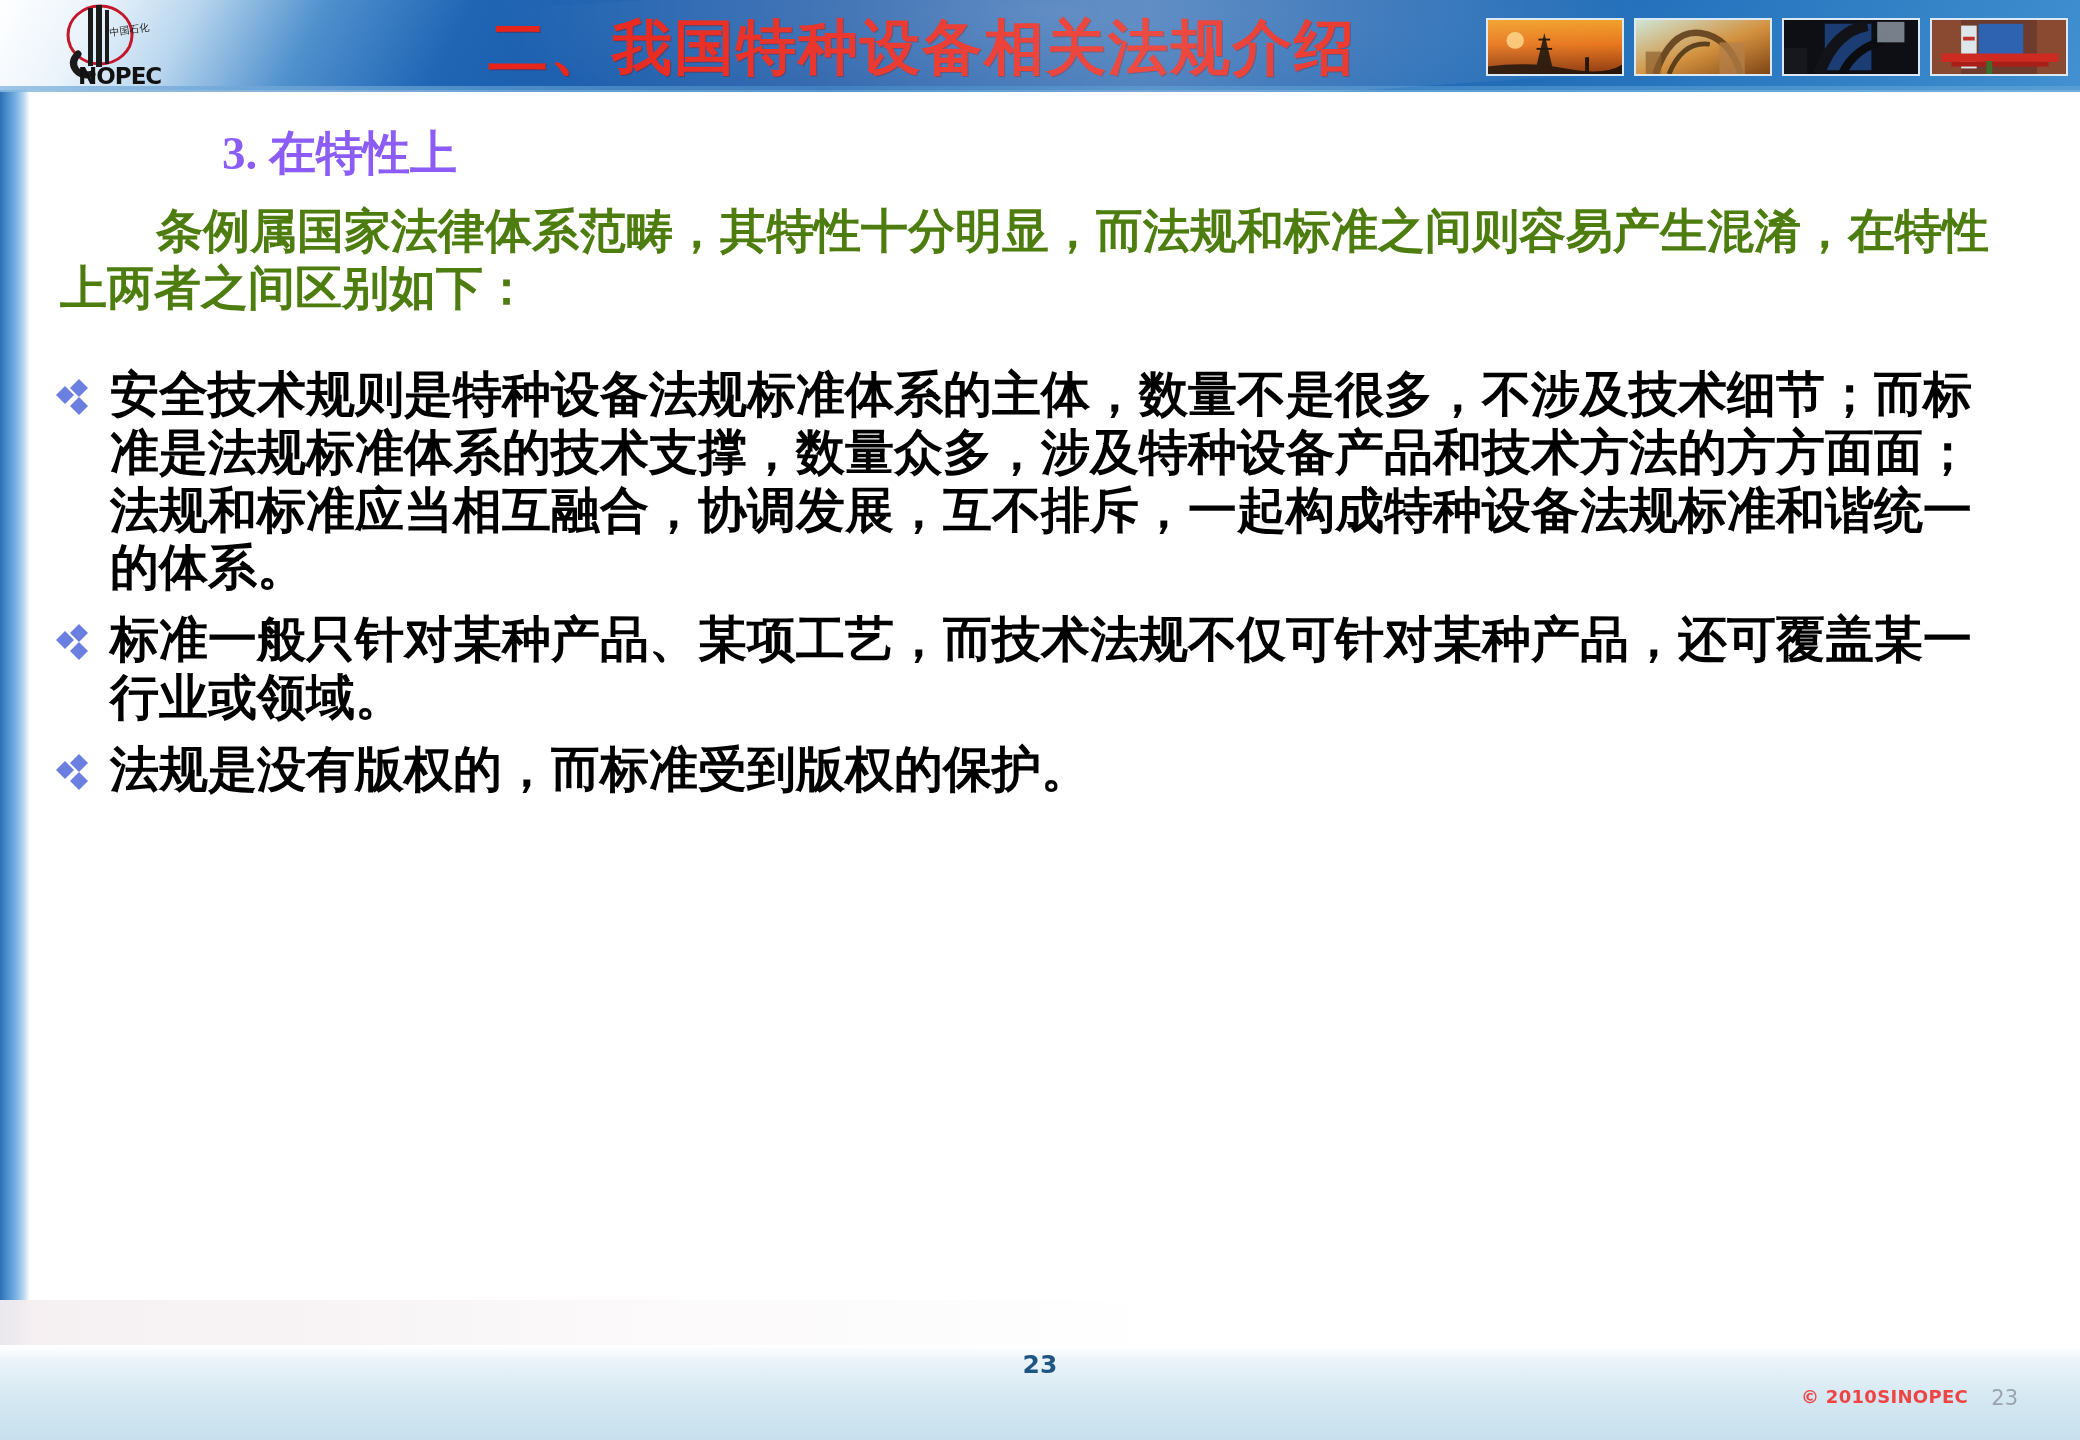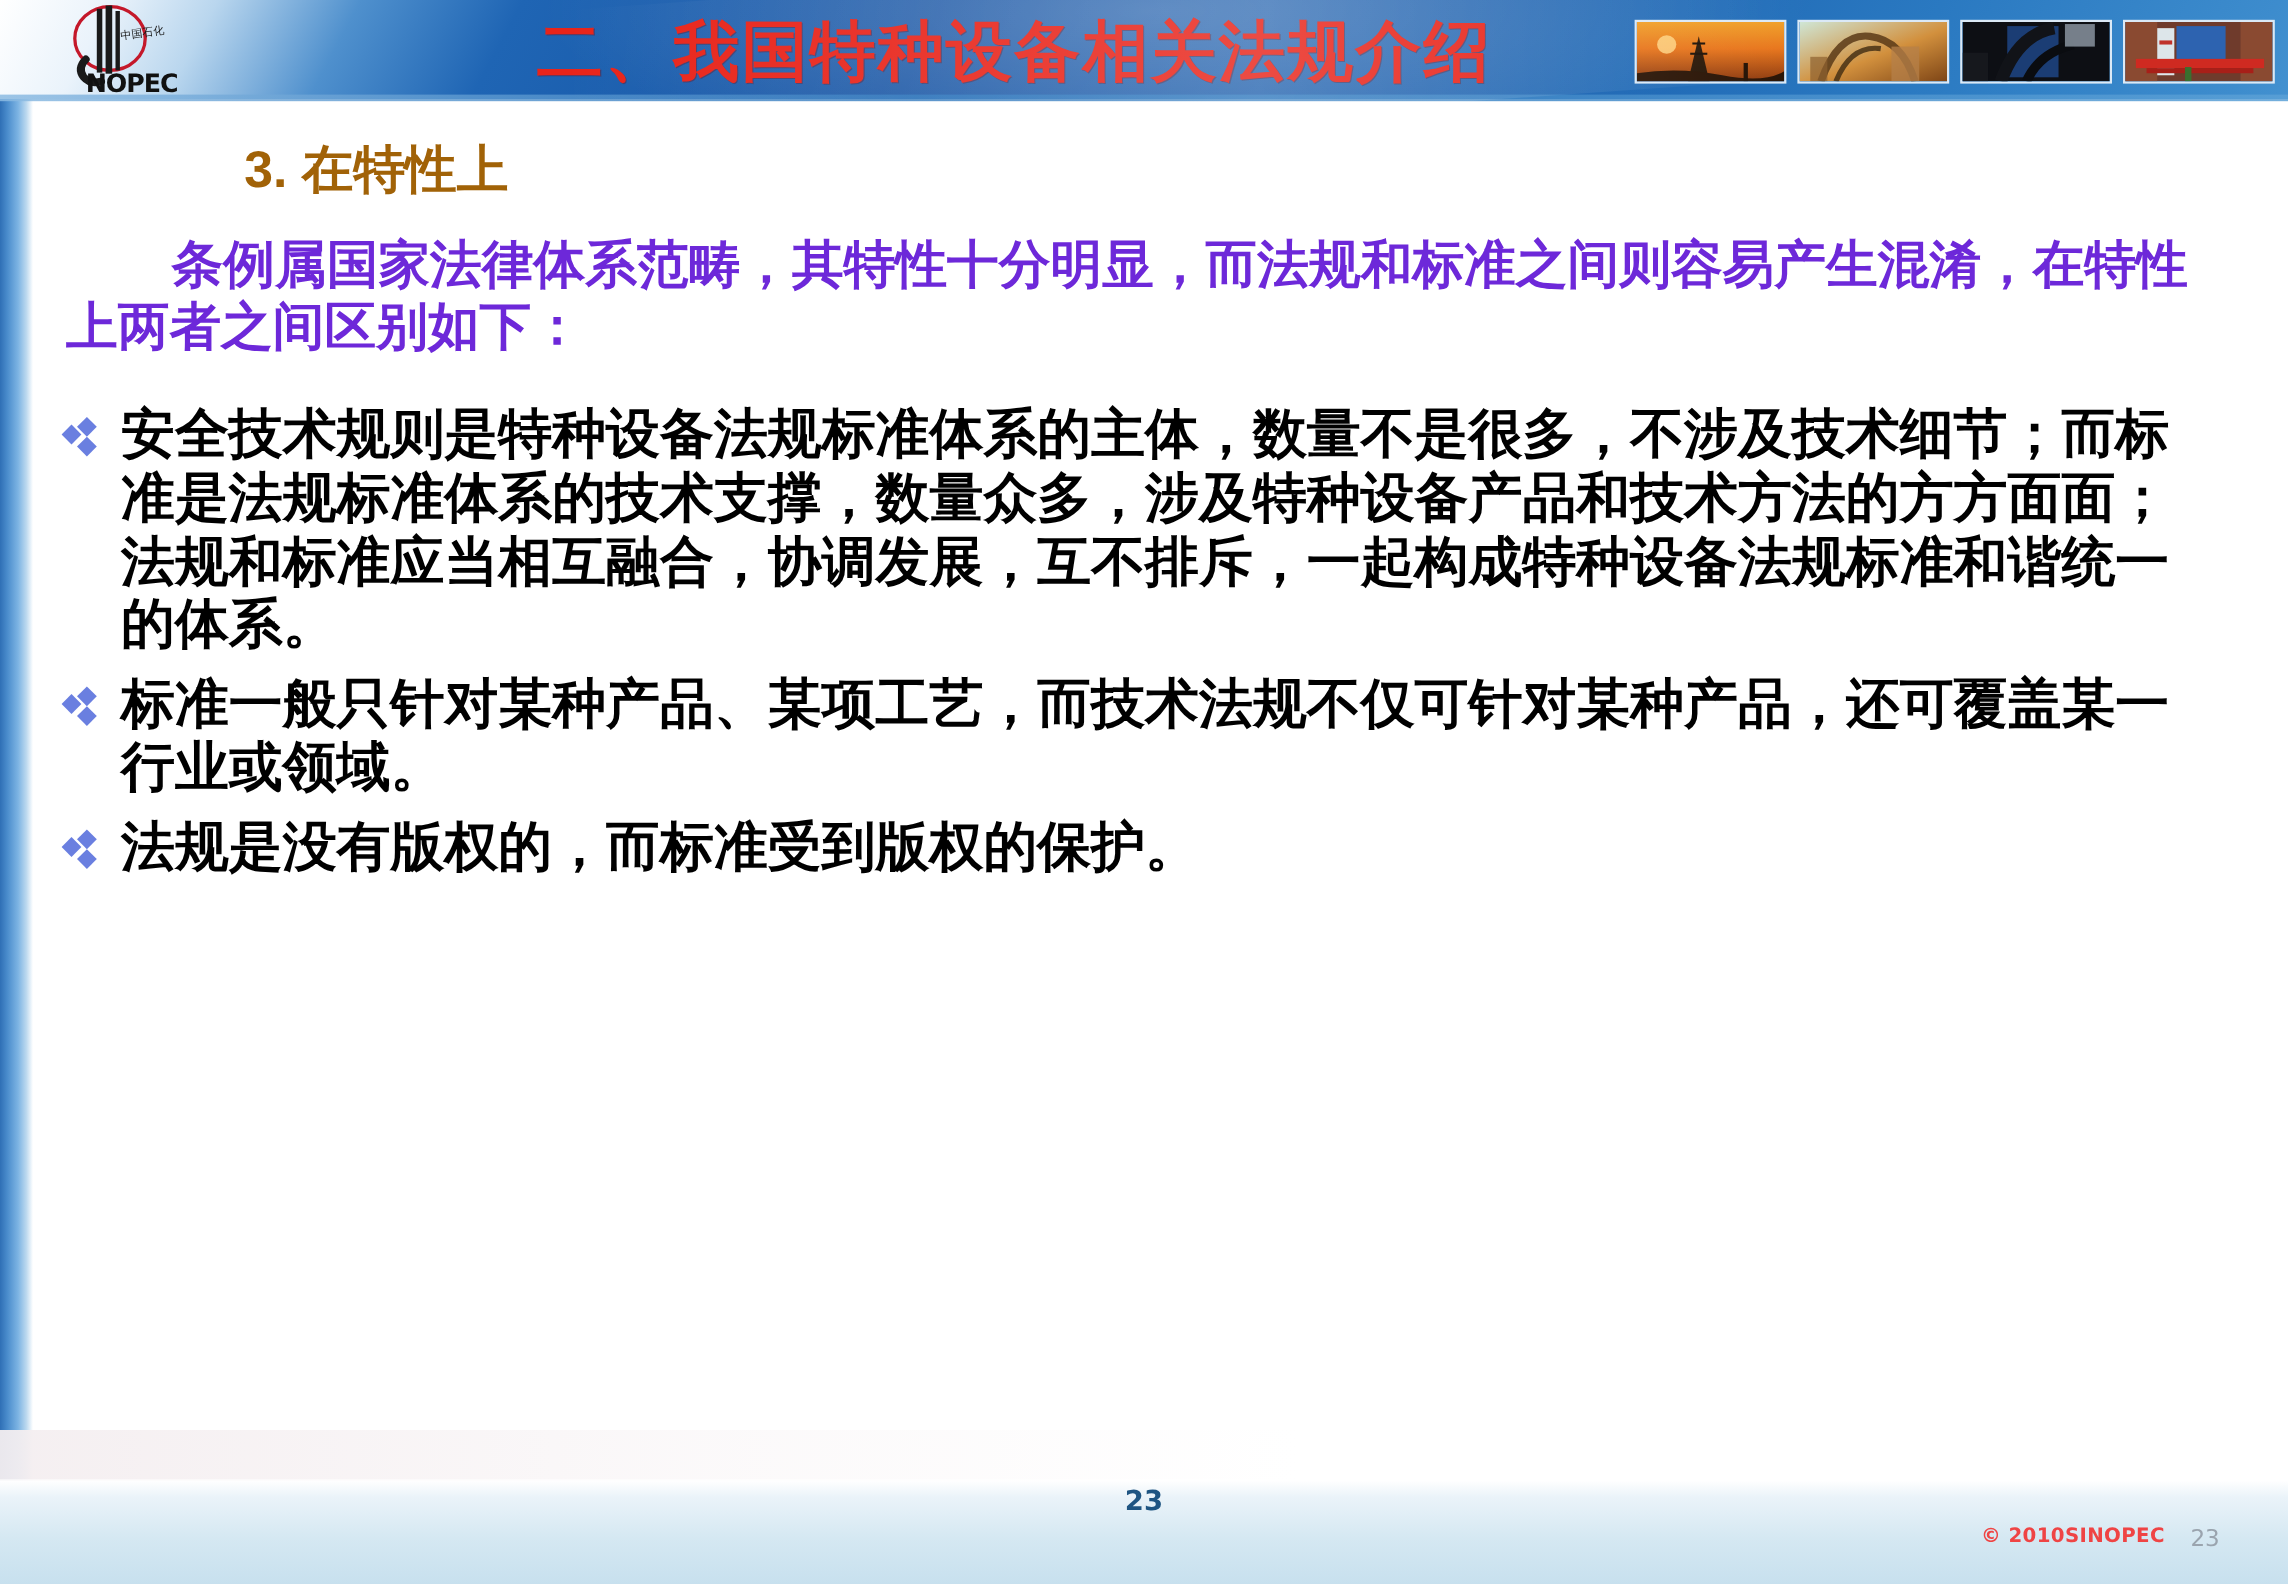--- a/index.html
+++ b/index.html
@@ -125,34 +125,34 @@
     left: 0;
     top: 96px;
     width: 2080px;
     height: 1200px;
   }
 
   .heading-sub {
     position: absolute;
     left: 222px;
     top: 32px;
-    color: #a16207;
-    font-family: Liberation Sans, sans-serif;
+    color: #8b5cf6;
+    font-family: Liberation Serif, serif;
     font-weight: bold;
     font-size: 47px;
     line-height: 1.1;
     white-space: nowrap;
   }
 
   .intro {
     position: absolute;
     left: 60px;
-    top: 116px;
+    top: 106px;
     width: 1935px;
-    color: #6d28d9;
+    color: #4d7c0f;
     font-family: "DejaVu Sans", "Liberation Sans", sans-serif;
     font-weight: bold;
     font-size: 47px;
     line-height: 1.22;
     text-indent: 96px;
     letter-spacing: 0px;
   }
 
   .bullets {
     position: absolute;

